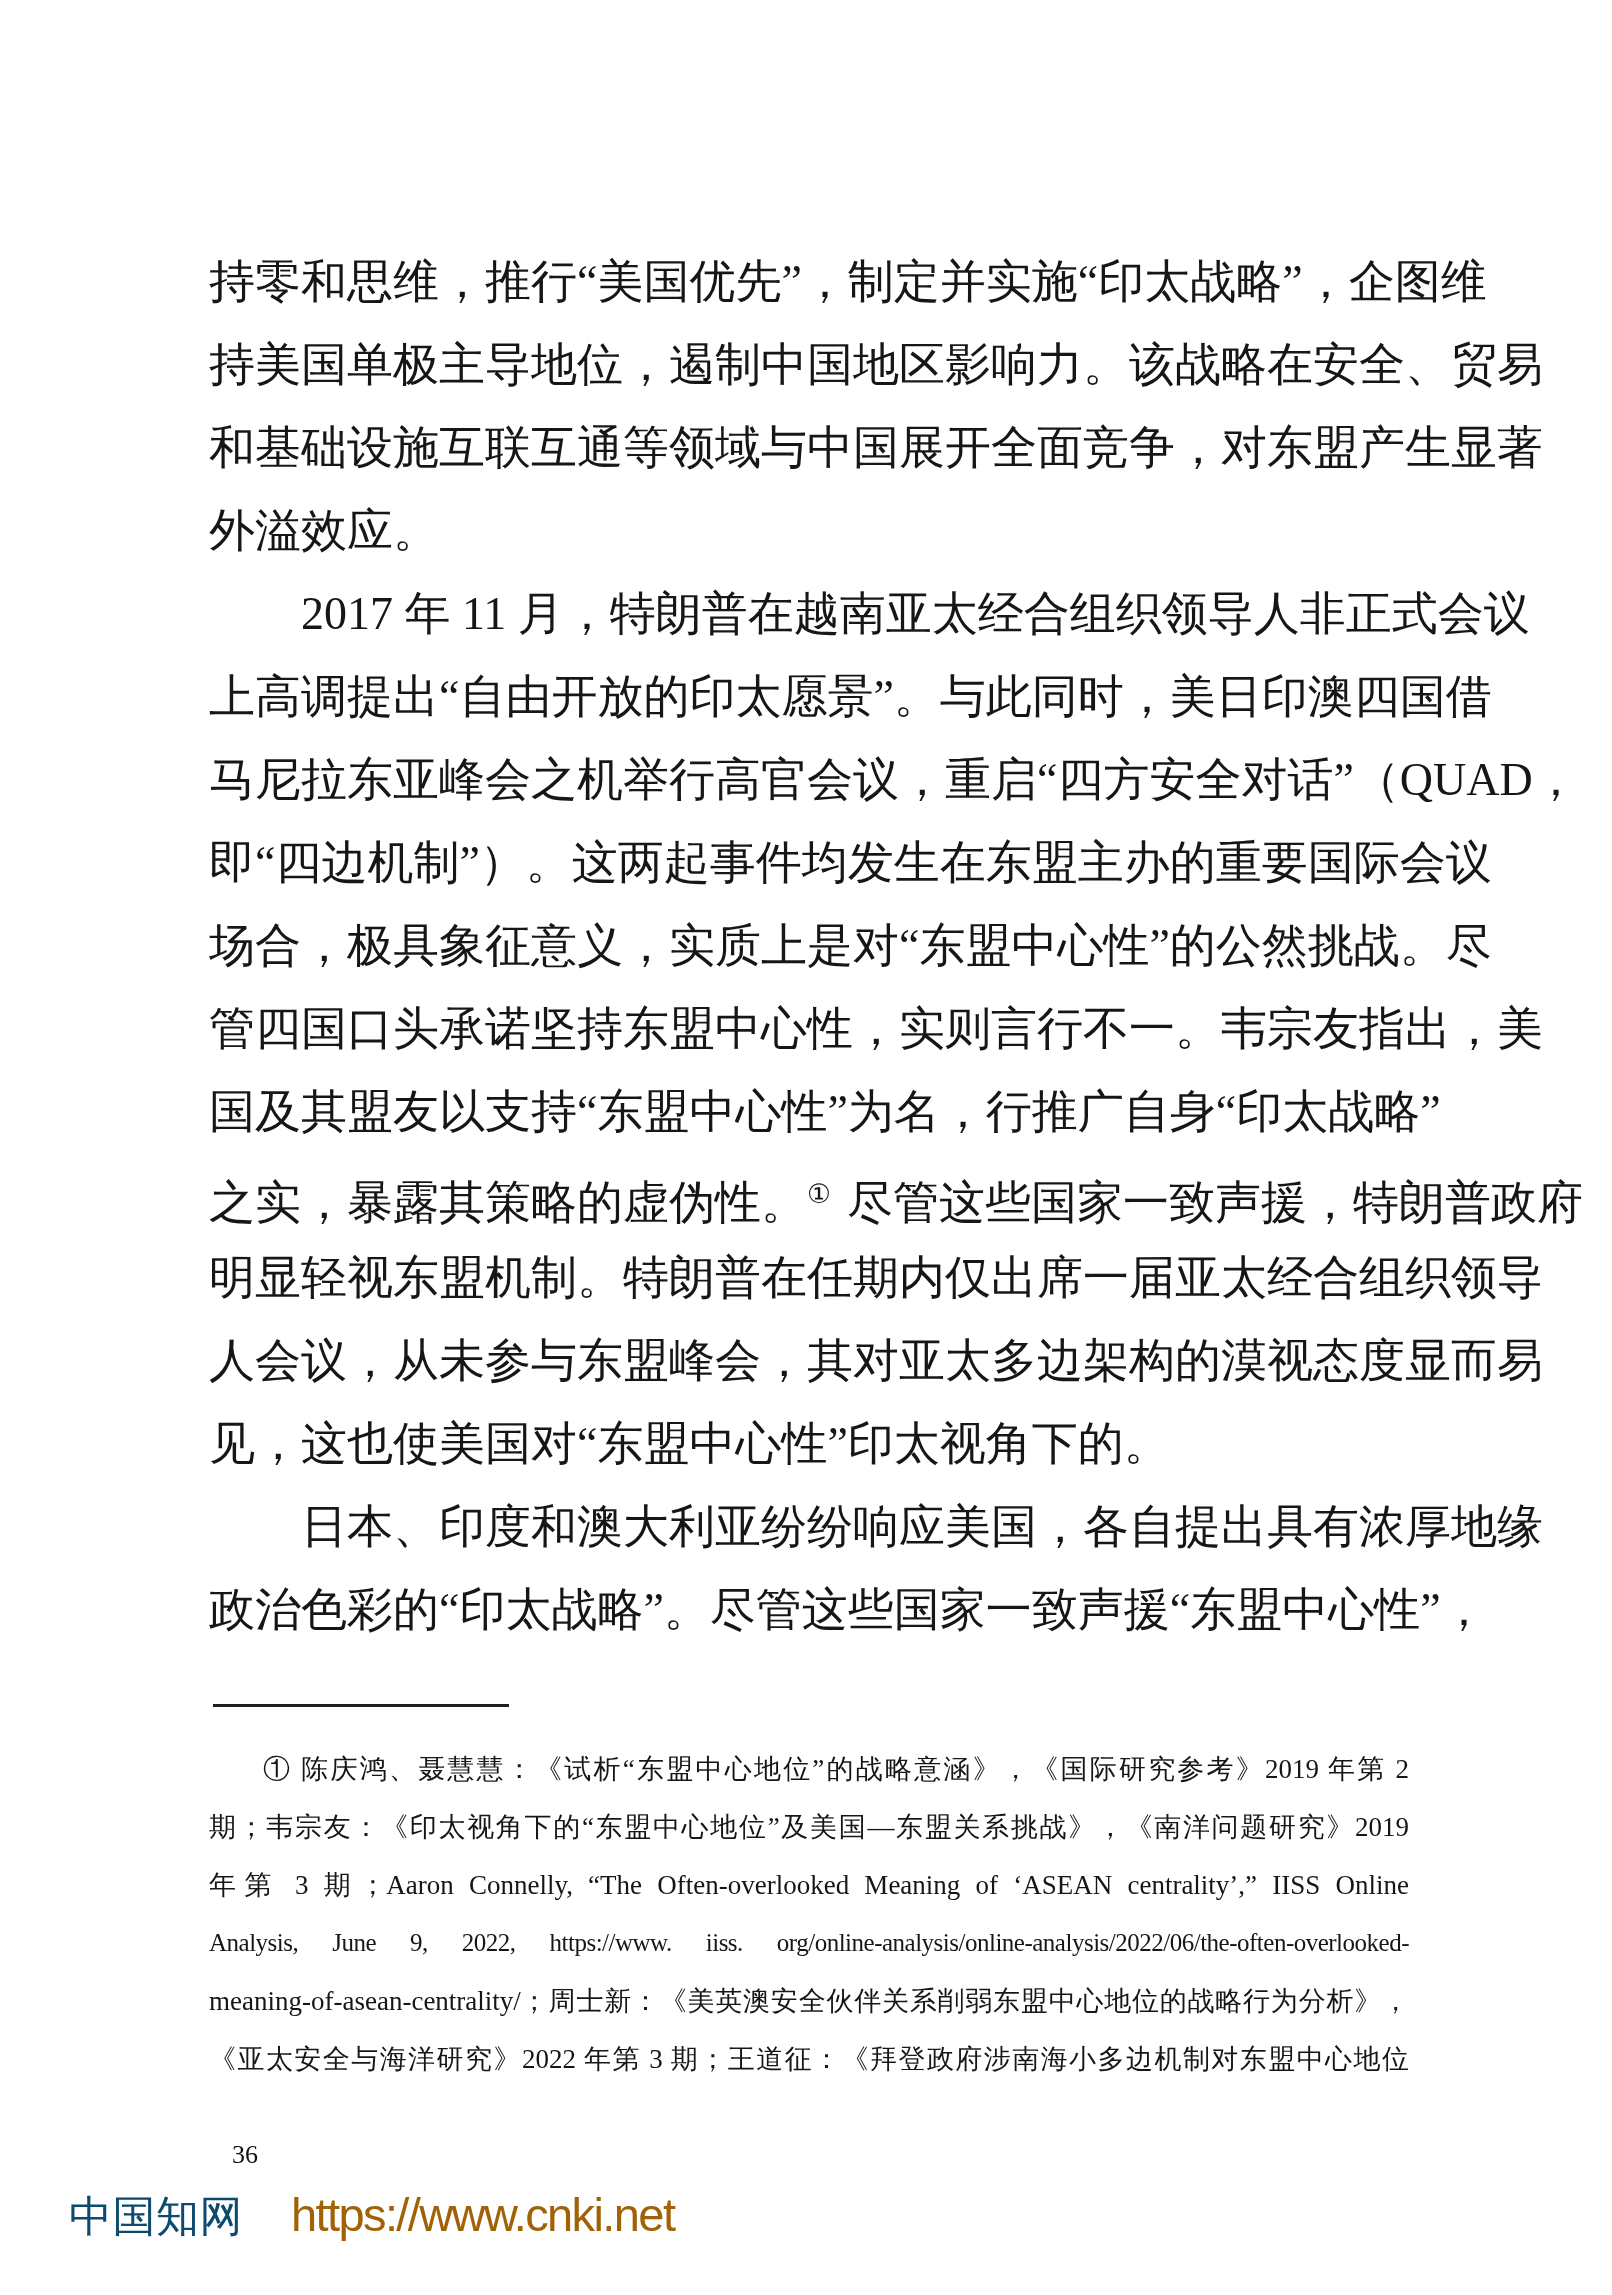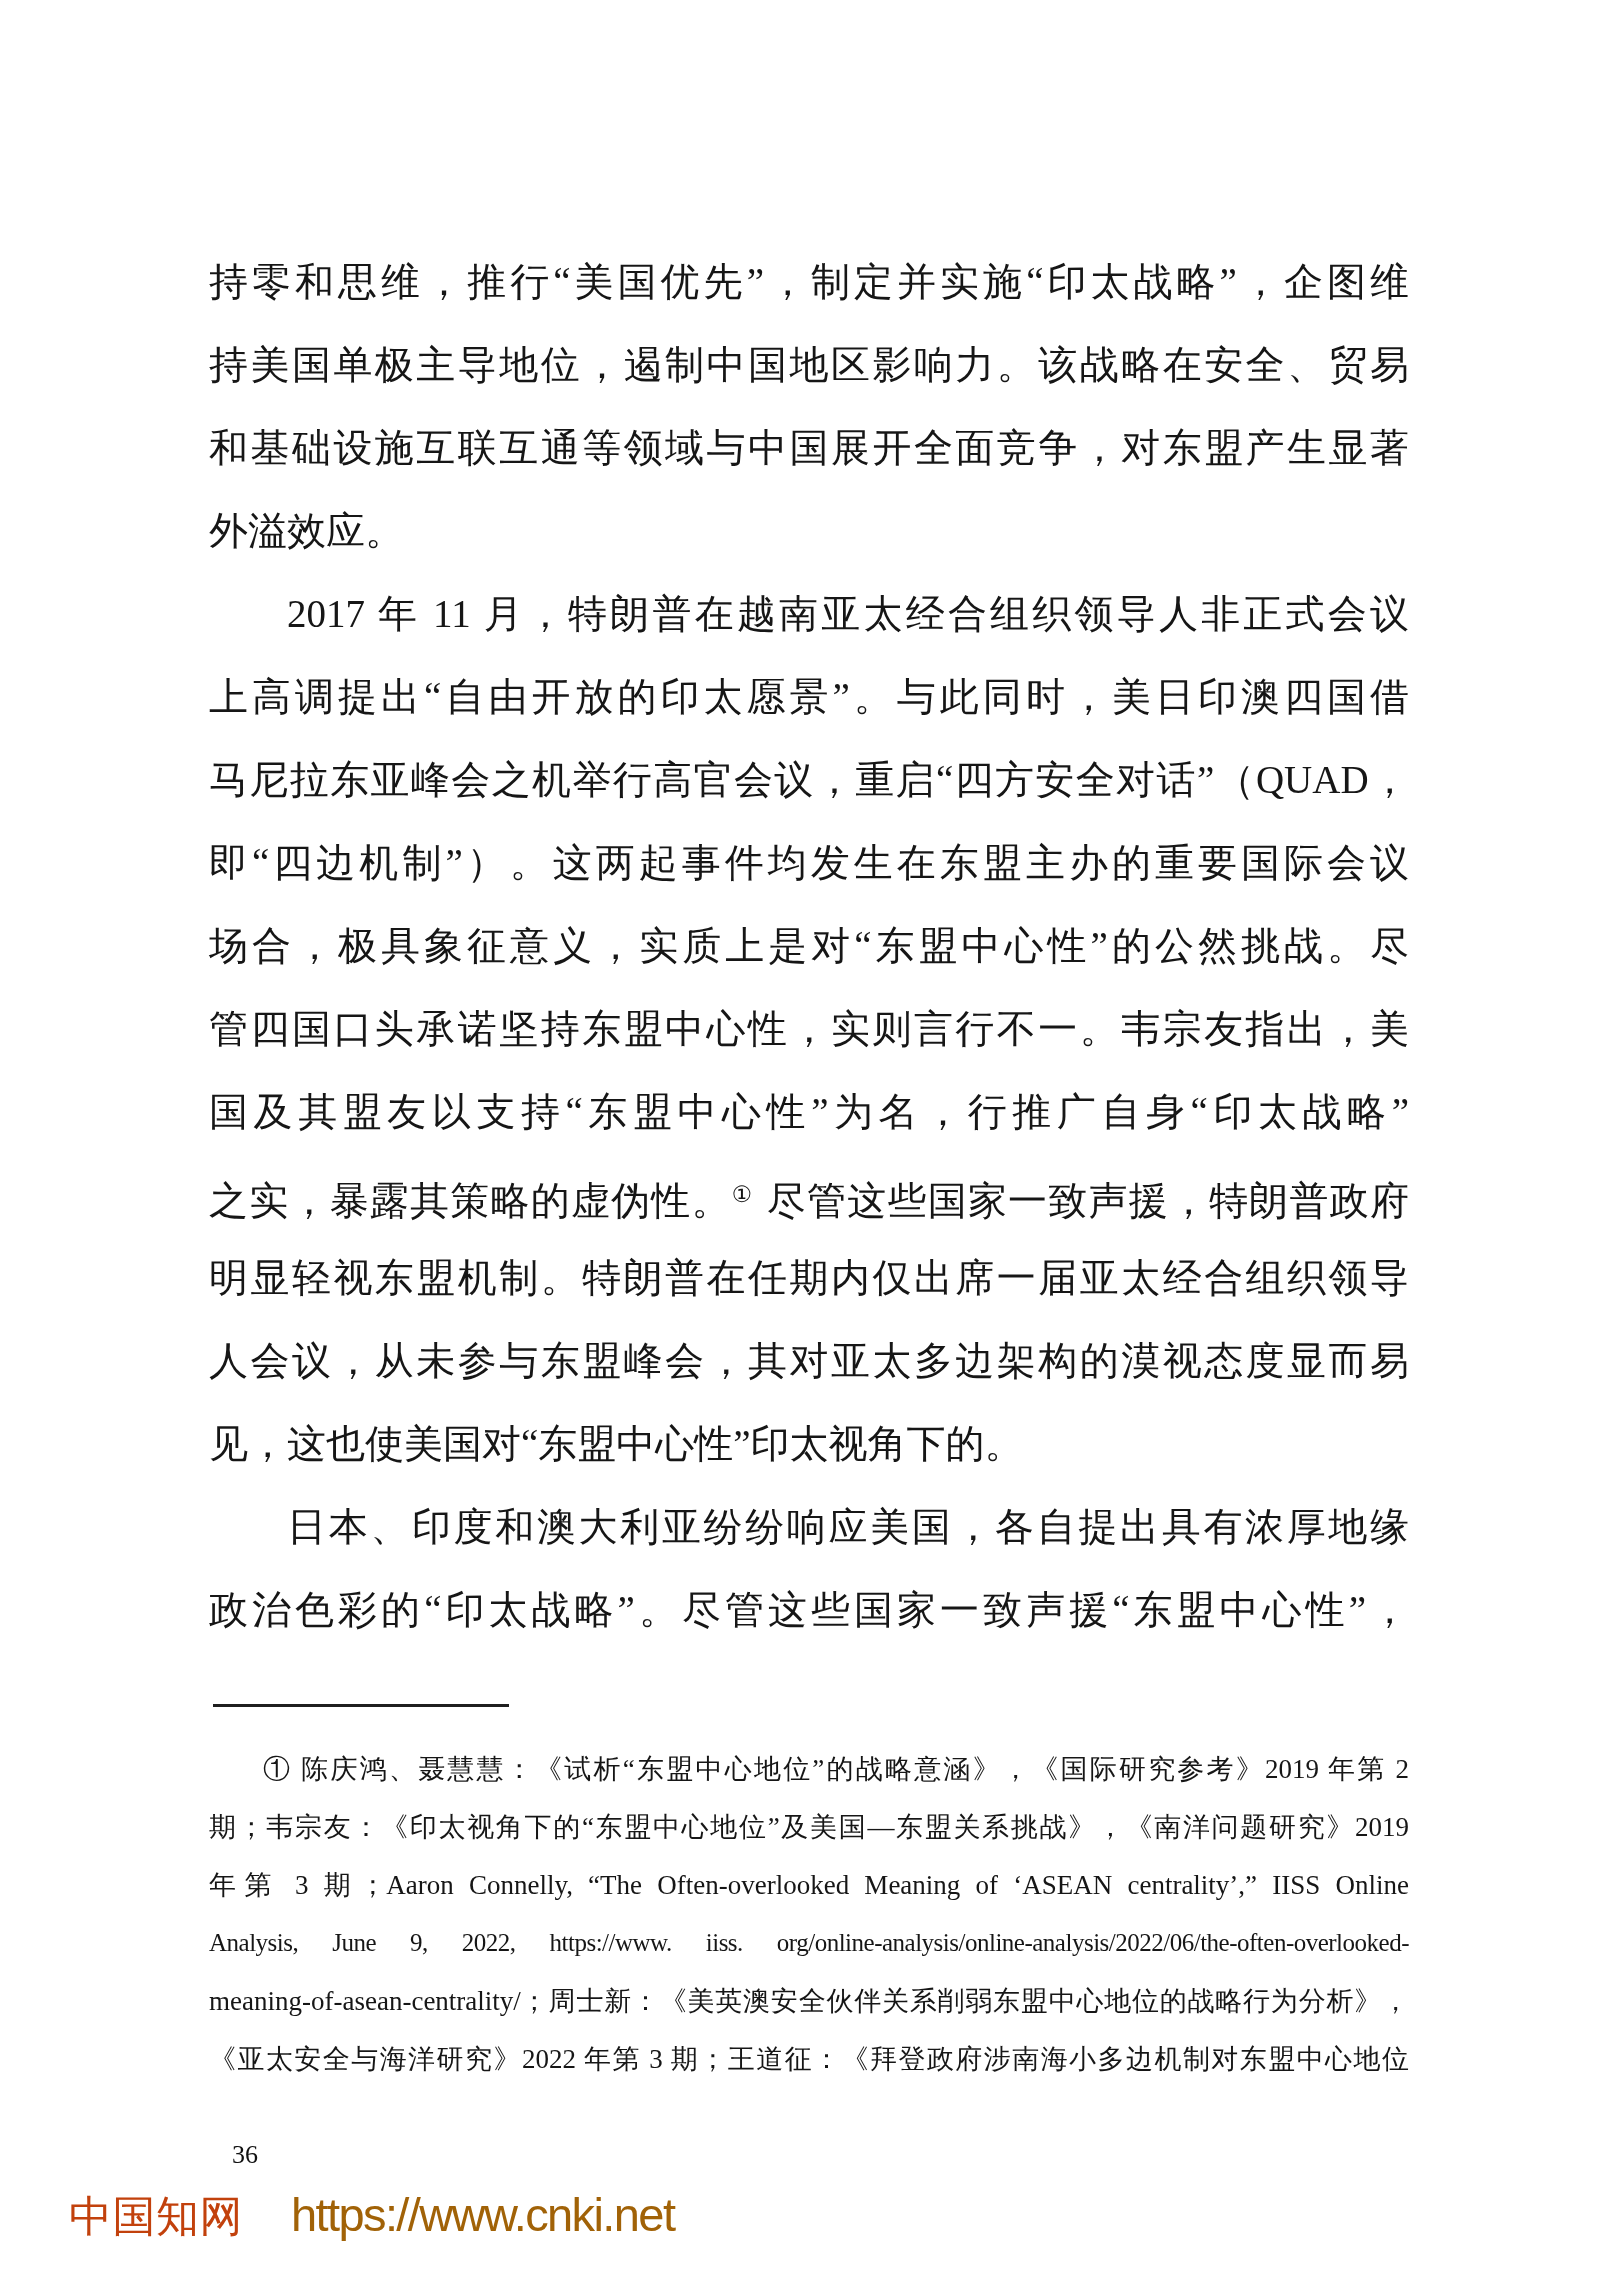--- a/index.html
+++ b/index.html
@@ -11,21 +11,21 @@
     font-family: "Liberation Serif", "DejaVu Serif", serif;
     color: #161616;
     overflow: hidden;
   }
   
   .body-text {
     position: absolute;
     left: 209px;
     top: 240px;
     width: 1200px;
-    font-size: 39px;
+    font-size: 46px;
     line-height: 83px;
   }
   .bline {
     height: 83px;
     text-align: justify;
     text-align-last: justify;
     white-space: nowrap;
   }
   .bline.indent { text-indent: 2em; font-family: Liberation Serif, serif; }
   .bline.end { text-align-last: left; }
@@ -74,21 +74,21 @@
   
   .watermark {
     position: absolute;
     left: 69px;
     top: 2187px;
     white-space: nowrap;
   }
   .wm-brand {
     font-family: "Liberation Serif", "DejaVu Serif", serif;
     font-size: 43px;
-    color: #c2410c;
+    color: #0c4a6e;
     letter-spacing: 0.5px;
   }
   .wm-url {
     font-family: "Liberation Sans", "DejaVu Sans", sans-serif;
     font-size: 47px;
     color: #a16207;
     letter-spacing: -1.6px;
     margin-left: 48px;
   }
 </style>

